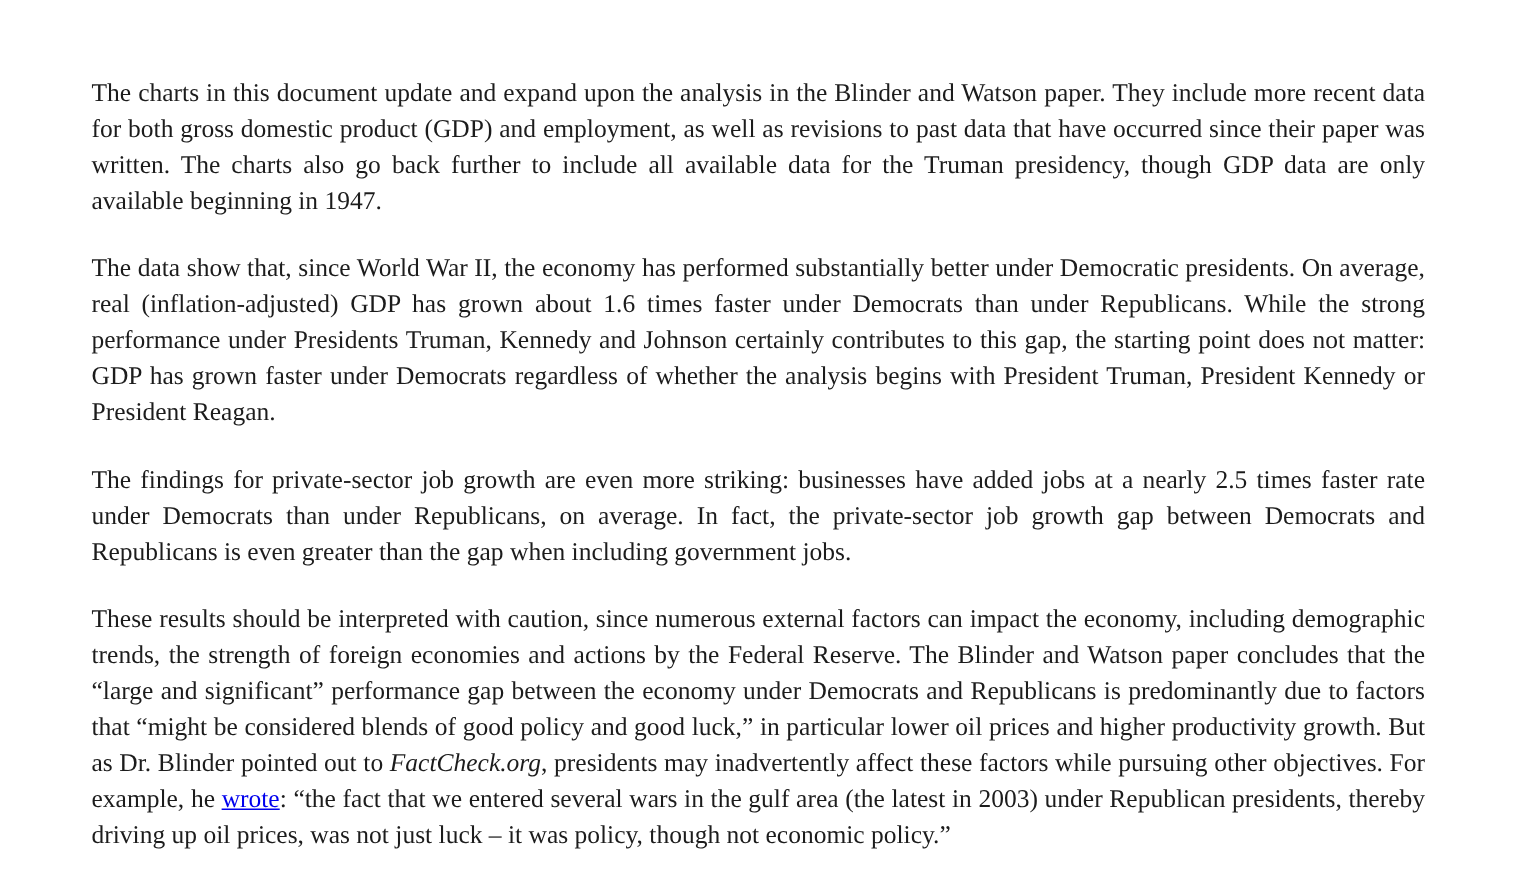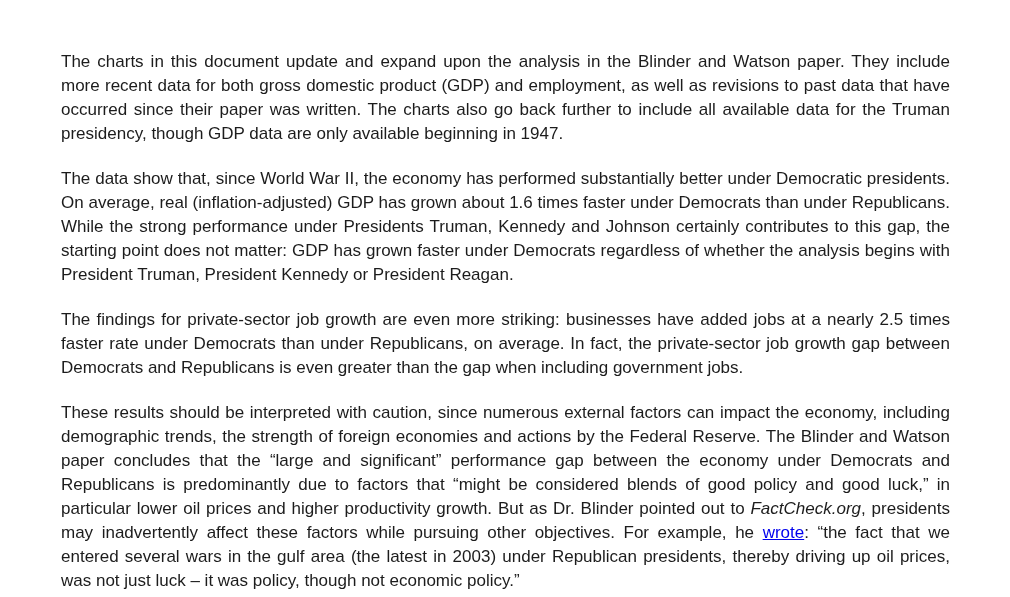--- a/index.html
+++ b/index.html
@@ -12,21 +12,21 @@
     width: 1010px;
     height: 597px;
     background: var(--background);
     overflow: hidden;
   }
   .doc-page {
     box-sizing: border-box;
     width: 1010px;
     height: 473px;
     padding: 50px 60px 0 61px;
-    font-family: Liberation Sans, sans-serif;
+    font-family: Liberation Serif, serif;
     font-size: 17px;
     line-height: 24px;
     color: var(--text);
     background: var(--background);
   }
   .doc-page p {
     margin: 0 0 21px 0;
     text-align: justify;
     hyphens: none;
   }

